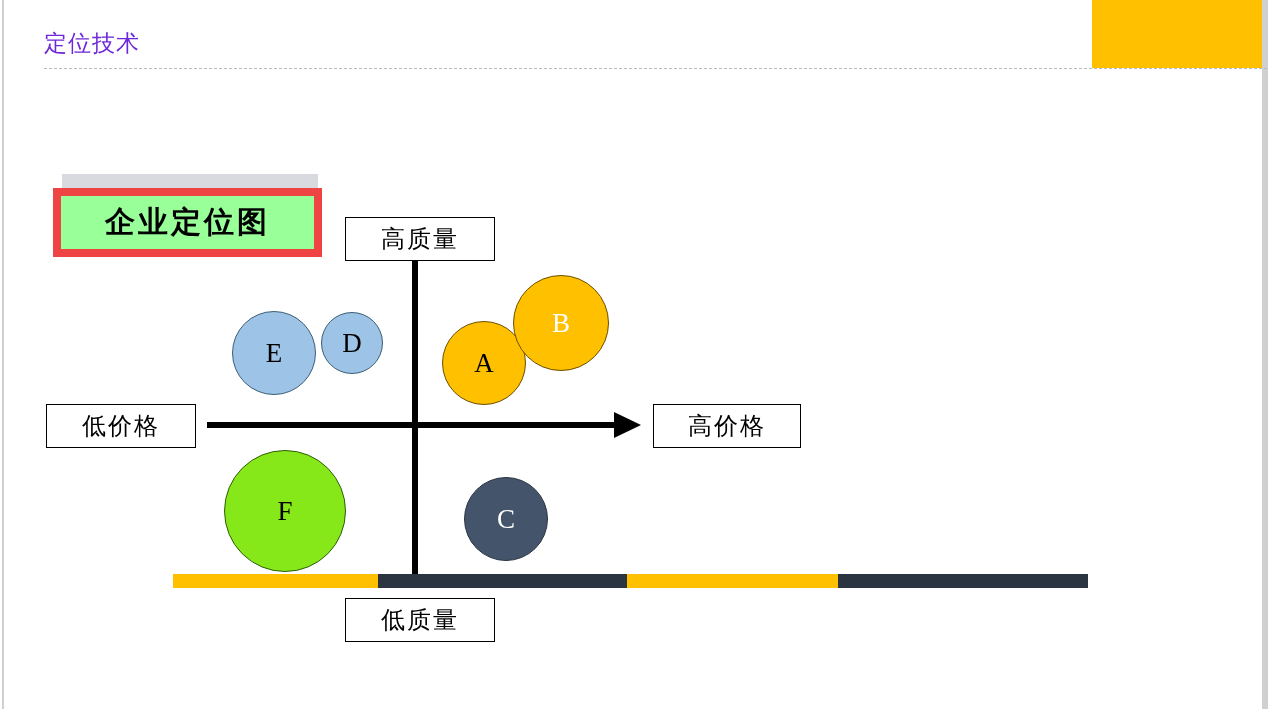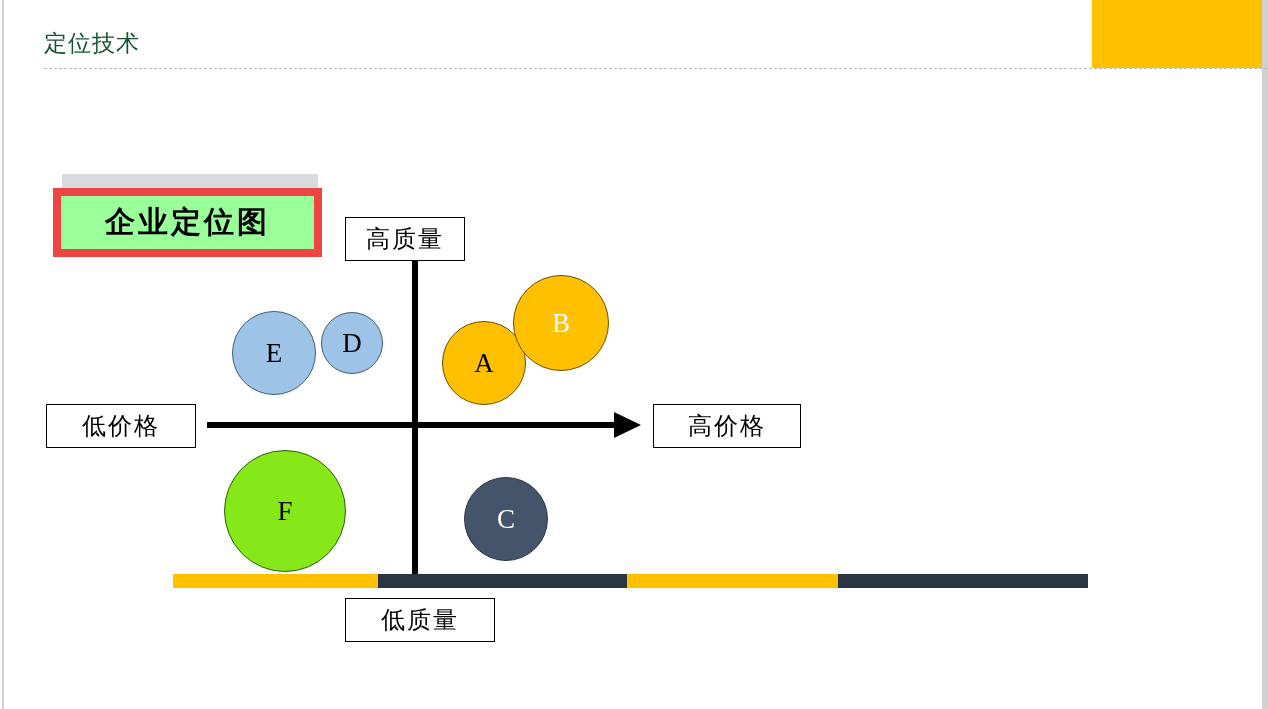--- a/index.html
+++ b/index.html
@@ -28,21 +28,21 @@
     left: 1262px; top: 0;
     width: 6px; height: 709px;
     background: #d0d0d0;
   }
 
   
   .header-title {
     position: absolute;
     left: 44px; top: 28px;
     font-size: 23px;
-    color: #14532d;
+    color: #6d28d9;
     letter-spacing: 1px;
     font-family: "DejaVu Sans", "Liberation Sans", sans-serif;
     white-space: nowrap;
   }
   .header-rule {
     position: absolute;
     left: 44px; top: 68px;
     width: 1228px; height: 0;
     border-top: 1px dashed #b9b9c4;
   }
@@ -114,21 +114,21 @@
     display: flex;
     align-items: center;
     justify-content: center;
     font-size: 24px;
     color: #000000;
     letter-spacing: 2px;
     font-family: "DejaVu Sans", "Liberation Sans", sans-serif;
     white-space: nowrap;
     box-sizing: border-box;
   }
-  .label-high-quality { left: 345px; top: 217px; width: 120px; height: 44px; }
+  .label-high-quality { left: 345px; top: 217px; width: 150px; height: 44px; }
   .label-low-quality  { left: 345px; top: 598px; width: 150px; height: 44px; }
   .label-low-price    { left: 46px;  top: 404px; width: 150px; height: 44px; }
   .label-high-price   { left: 653px; top: 404px; width: 148px; height: 44px; }
 
   
   .bubble {
     position: absolute;
     border-radius: 50%;
     display: flex;
     align-items: center;

